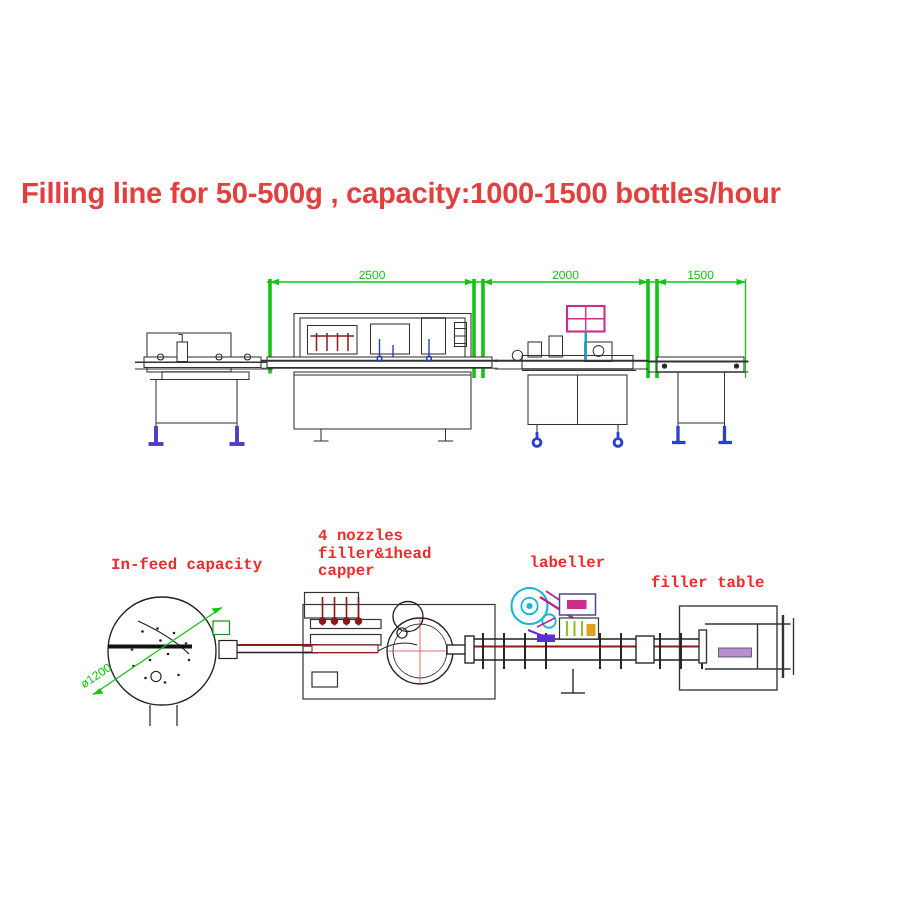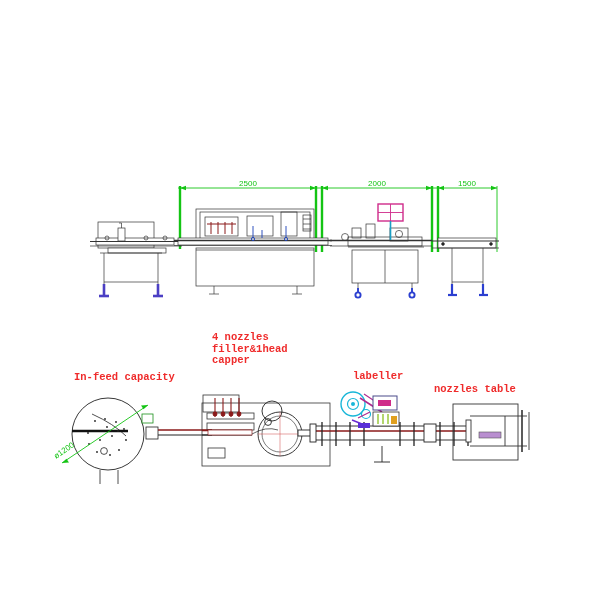--- a/index.html
+++ b/index.html
@@ -26,20 +26,21 @@
   .dimtxt{
     font-family:"Liberation Sans", sans-serif;
     font-size:8px;fill:#14c414;
   }
 </style>
 </head>
 <body>
 
 <div id="stage">
 
+  <div class="title">Filling line for 50-500g , capacity:1000-1500 bottles/hour</div>
 
   <svg width="600" height="600">
     <g stroke="#14c414" fill="none" stroke-width="0.9">
 
       <line x1="178" y1="188" x2="497" y2="188"></line>
 
       <line x1="180" y1="186" x2="180" y2="249" stroke-width="2.4"></line>
       <line x1="316" y1="186" x2="316" y2="252" stroke-width="2.4"></line>
       <line x1="322" y1="186" x2="322" y2="252" stroke-width="2.4"></line>
       <line x1="432" y1="186" x2="432" y2="252" stroke-width="2.4"></line>
@@ -160,25 +161,25 @@
     </g>
     <g stroke="#2b3fd0" stroke-width="2.2" fill="none">
       <line x1="452" y1="284" x2="452" y2="294"></line>
       <line x1="483" y1="284" x2="483" y2="294"></line>
       <line x1="448" y1="295" x2="457" y2="295"></line>
       <line x1="479" y1="295" x2="488" y2="295"></line>
     </g>
   </svg>
 
   <div class="lbl" style="left:74px;top:372px;">In-feed capacity</div>
-  <div class="lbl multi" style="left:212px;top:332px;">4 nozzles
+  <div class="lbl multi" style="left:212px;top:353px;">4 nozzles
 filler&amp;1head
 capper</div>
   <div class="lbl" style="left:353px;top:371px;">labeller</div>
-  <div class="lbl" style="left:434px;top:384px;">nozzles table</div>
+  <div class="lbl" style="left:434px;top:384px;">filler table</div>
 
   <svg width="600" height="600">
 
     <g stroke="#222" fill="none" stroke-width="0.9">
       <circle cx="108" cy="434" r="36"></circle>
       <path d="M92 414 q22 10 34 22" stroke-width="0.8"></path>
       <line x1="72" y1="431" x2="128" y2="431" stroke-width="2.6" stroke="#111"></line>
       <circle cx="104" cy="451" r="3.4" stroke-width="0.8"></circle>
       <line x1="100" y1="470" x2="100" y2="484" stroke-width="0.8"></line>
       <line x1="118" y1="470" x2="118" y2="484" stroke-width="0.8"></line>

